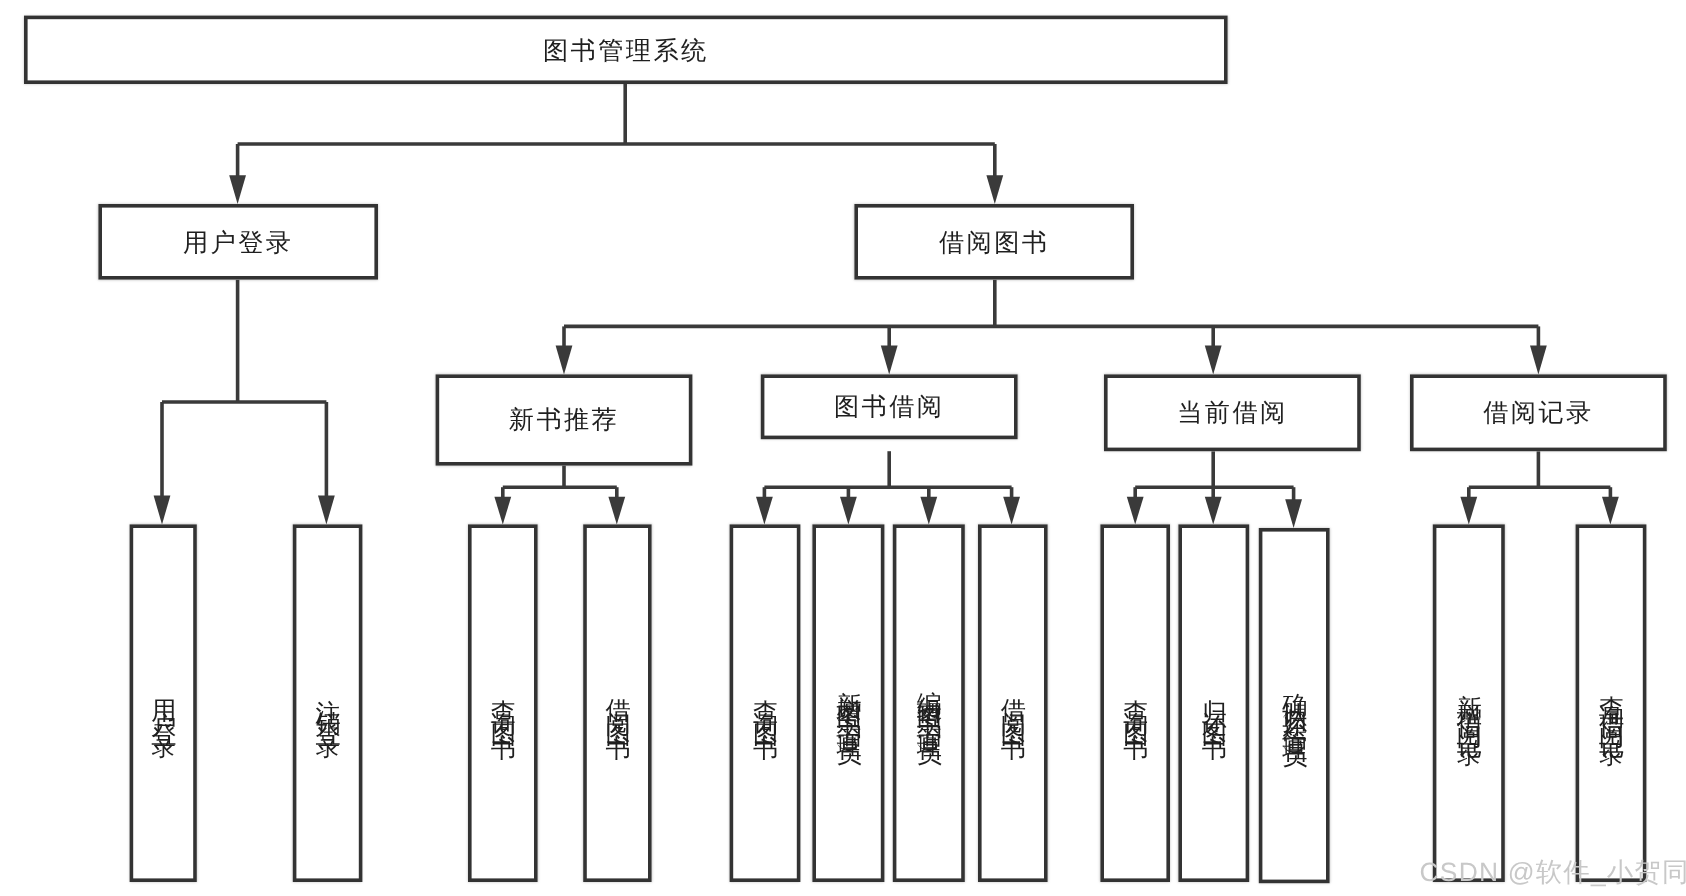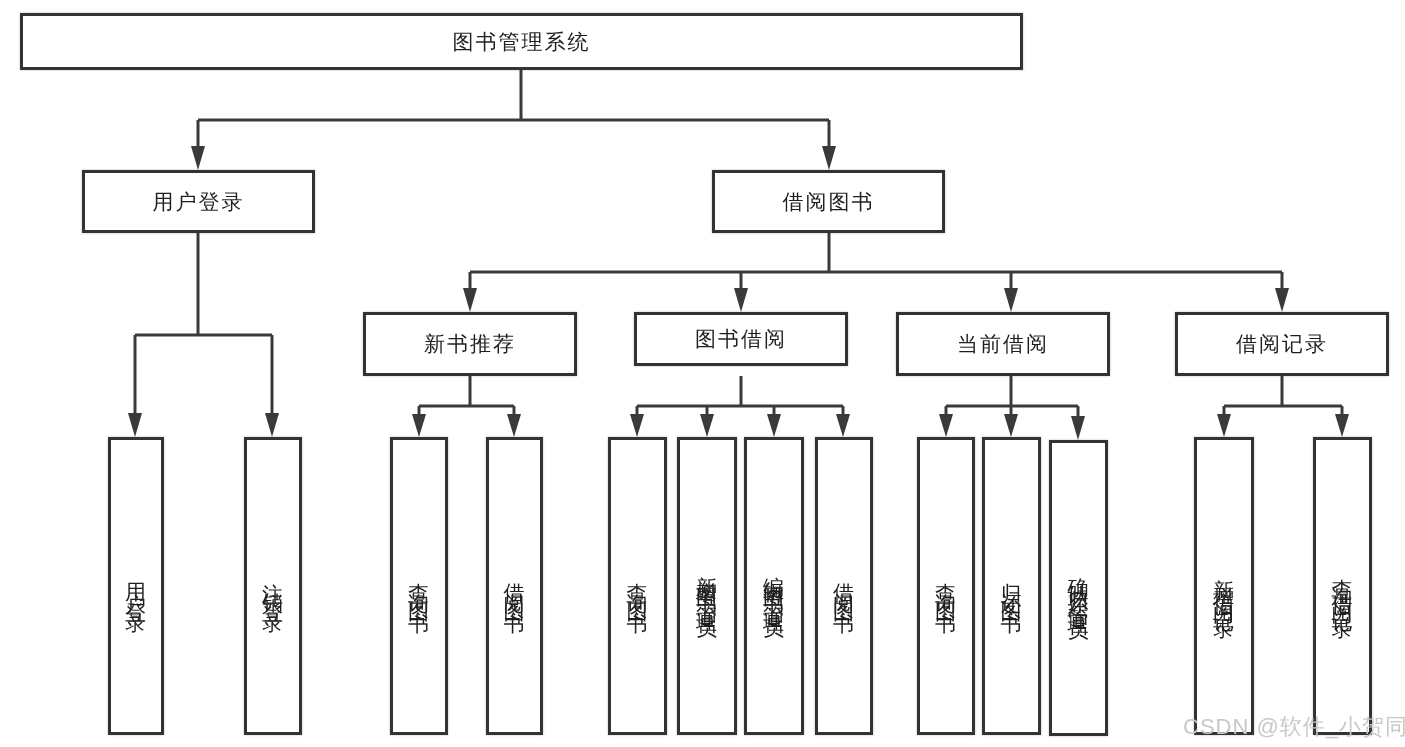--- a/index.html
+++ b/index.html
@@ -111,27 +111,27 @@
     <span class="lbl">图书管理系统</span>
   </div>
 
   <div class="box" style="left:82px;top:170px;width:233px;height:63px;">
     <span class="lbl">用户登录</span>
   </div>
   <div class="box" style="left:712px;top:170px;width:233px;height:63px;">
     <span class="lbl">借阅图书</span>
   </div>
 
-  <div class="box" style="left:363px;top:312px;width:214px;height:64px;">
+  <div class="box" style="left:363px;top:312px;width:214px;height:76px;">
     <span class="lbl">新书推荐</span>
   </div>
   <div class="box" style="left:634px;top:312px;width:214px;height:54px;">
     <span class="lbl">图书借阅</span>
   </div>
-  <div class="box" style="left:896px;top:312px;width:214px;height:64px;">
+  <div class="box" style="left:920px;top:312px;width:214px;height:64px;">
     <span class="lbl">当前借阅</span>
   </div>
   <div class="box" style="left:1175px;top:312px;width:214px;height:64px;">
     <span class="lbl">借阅记录</span>
   </div>
 
   <div class="box" style="left:108px;top:437px;width:56px;height:298px;">
     <span class="vlbl">用户登录</span>
   </div>
   <div class="box" style="left:244px;top:437px;width:58px;height:298px;">

